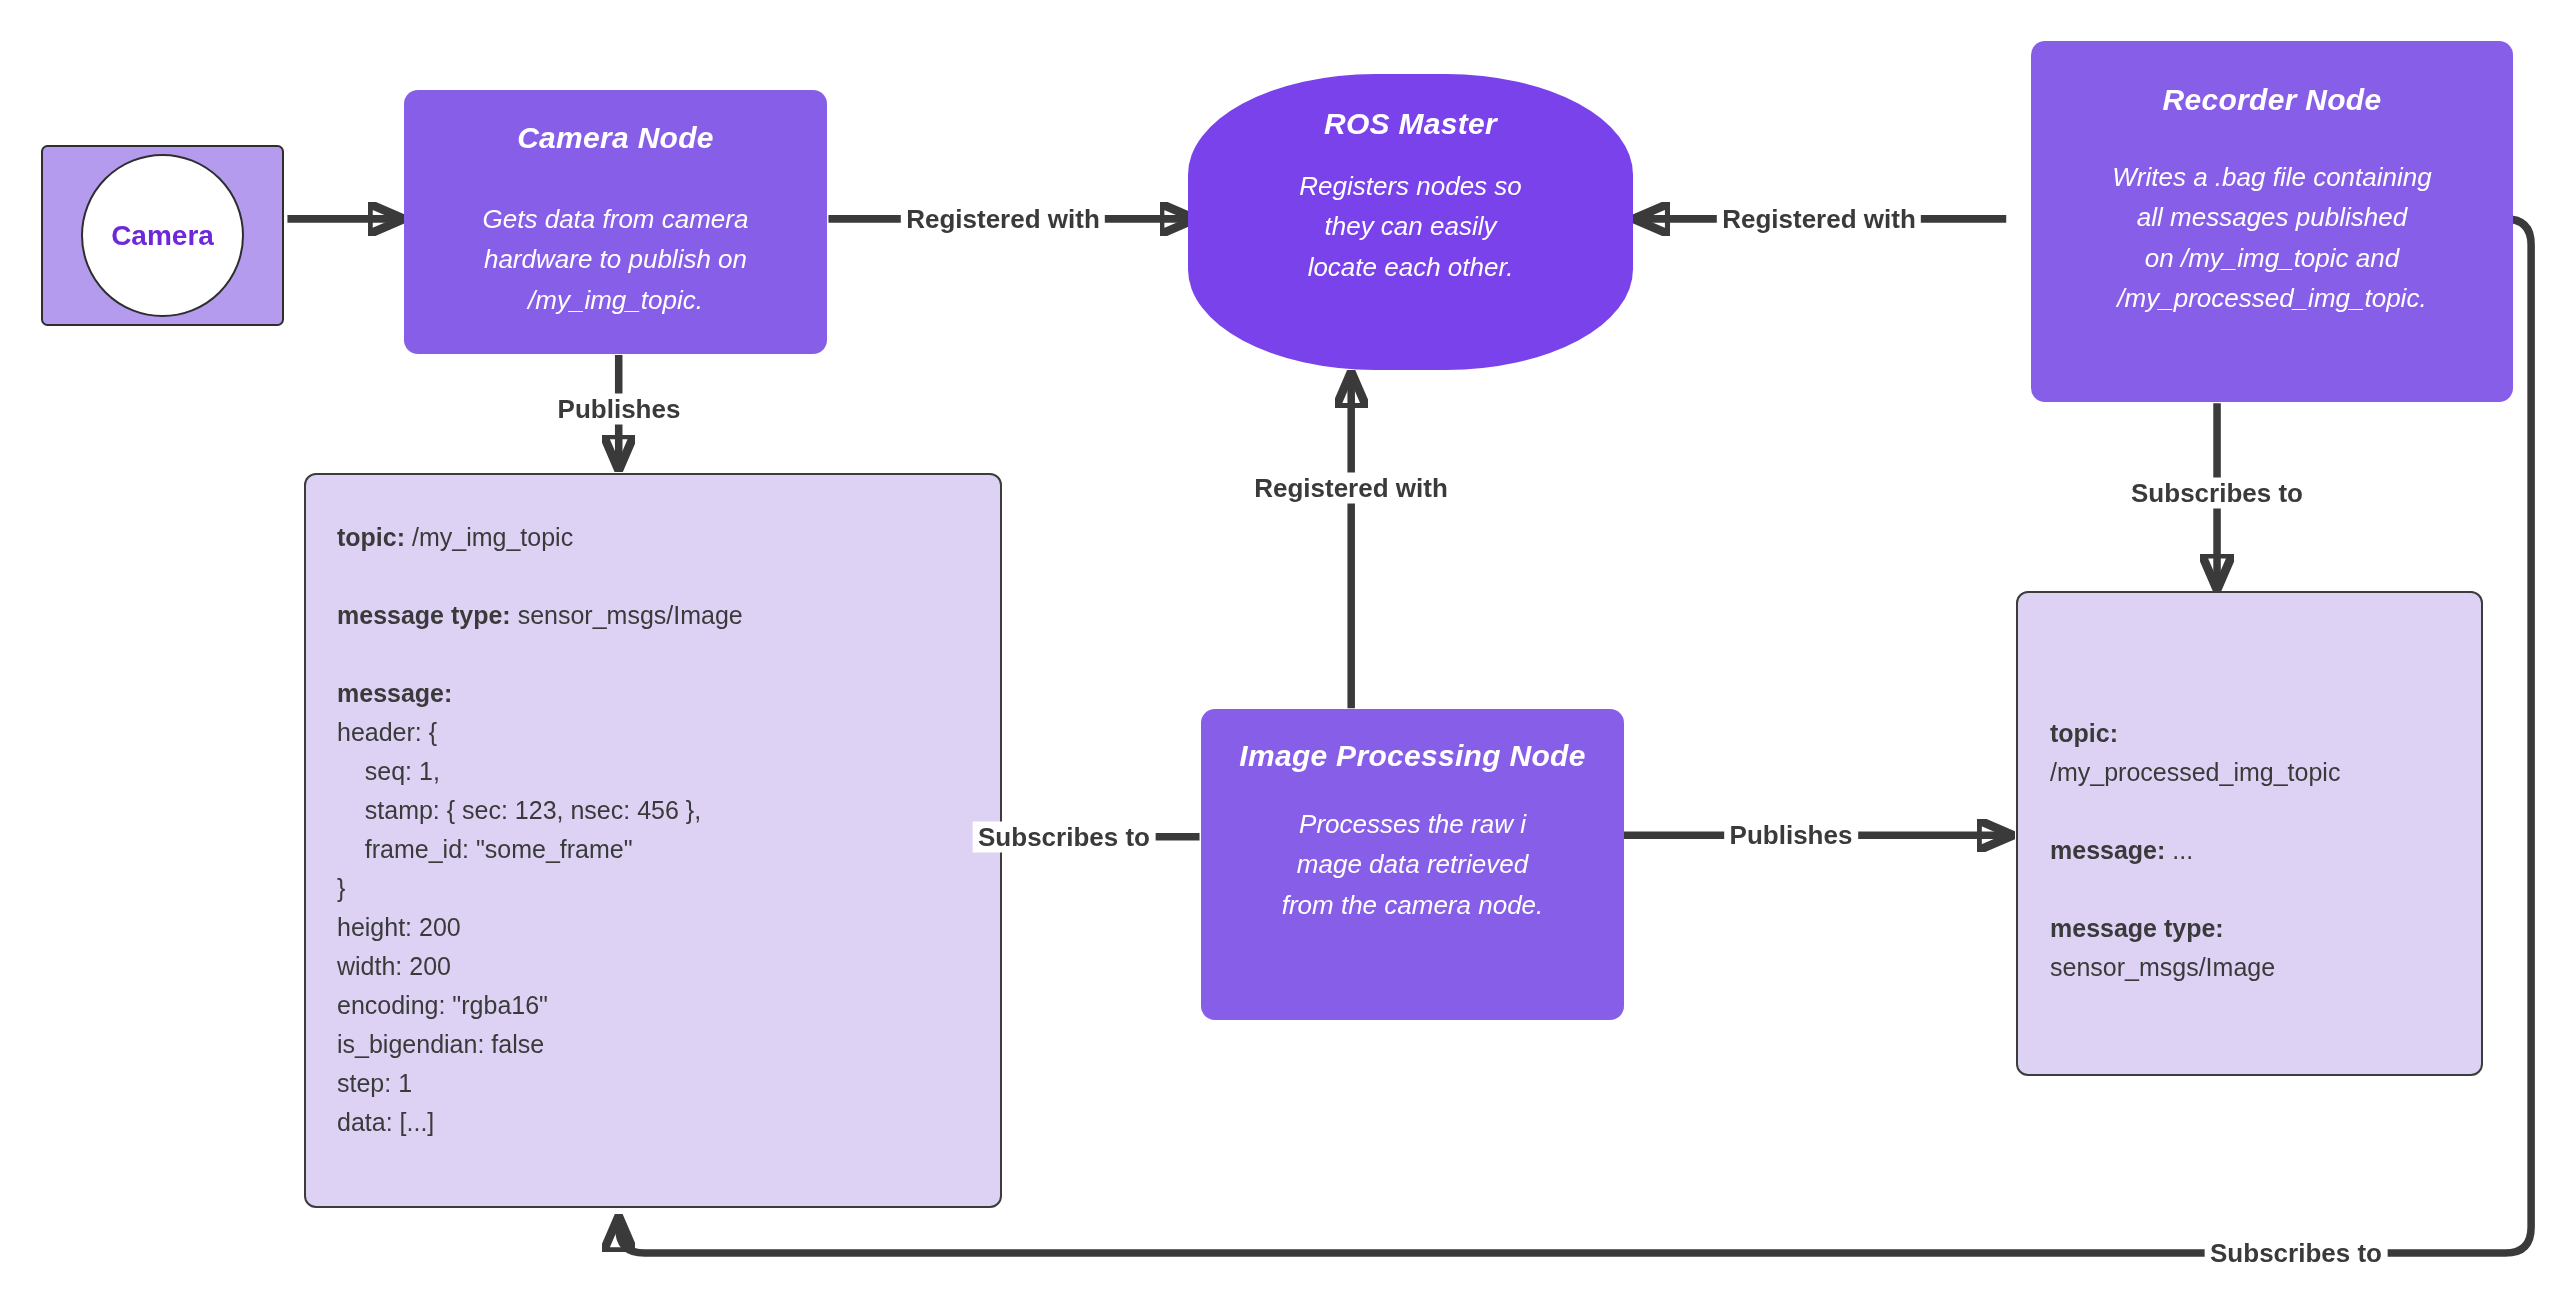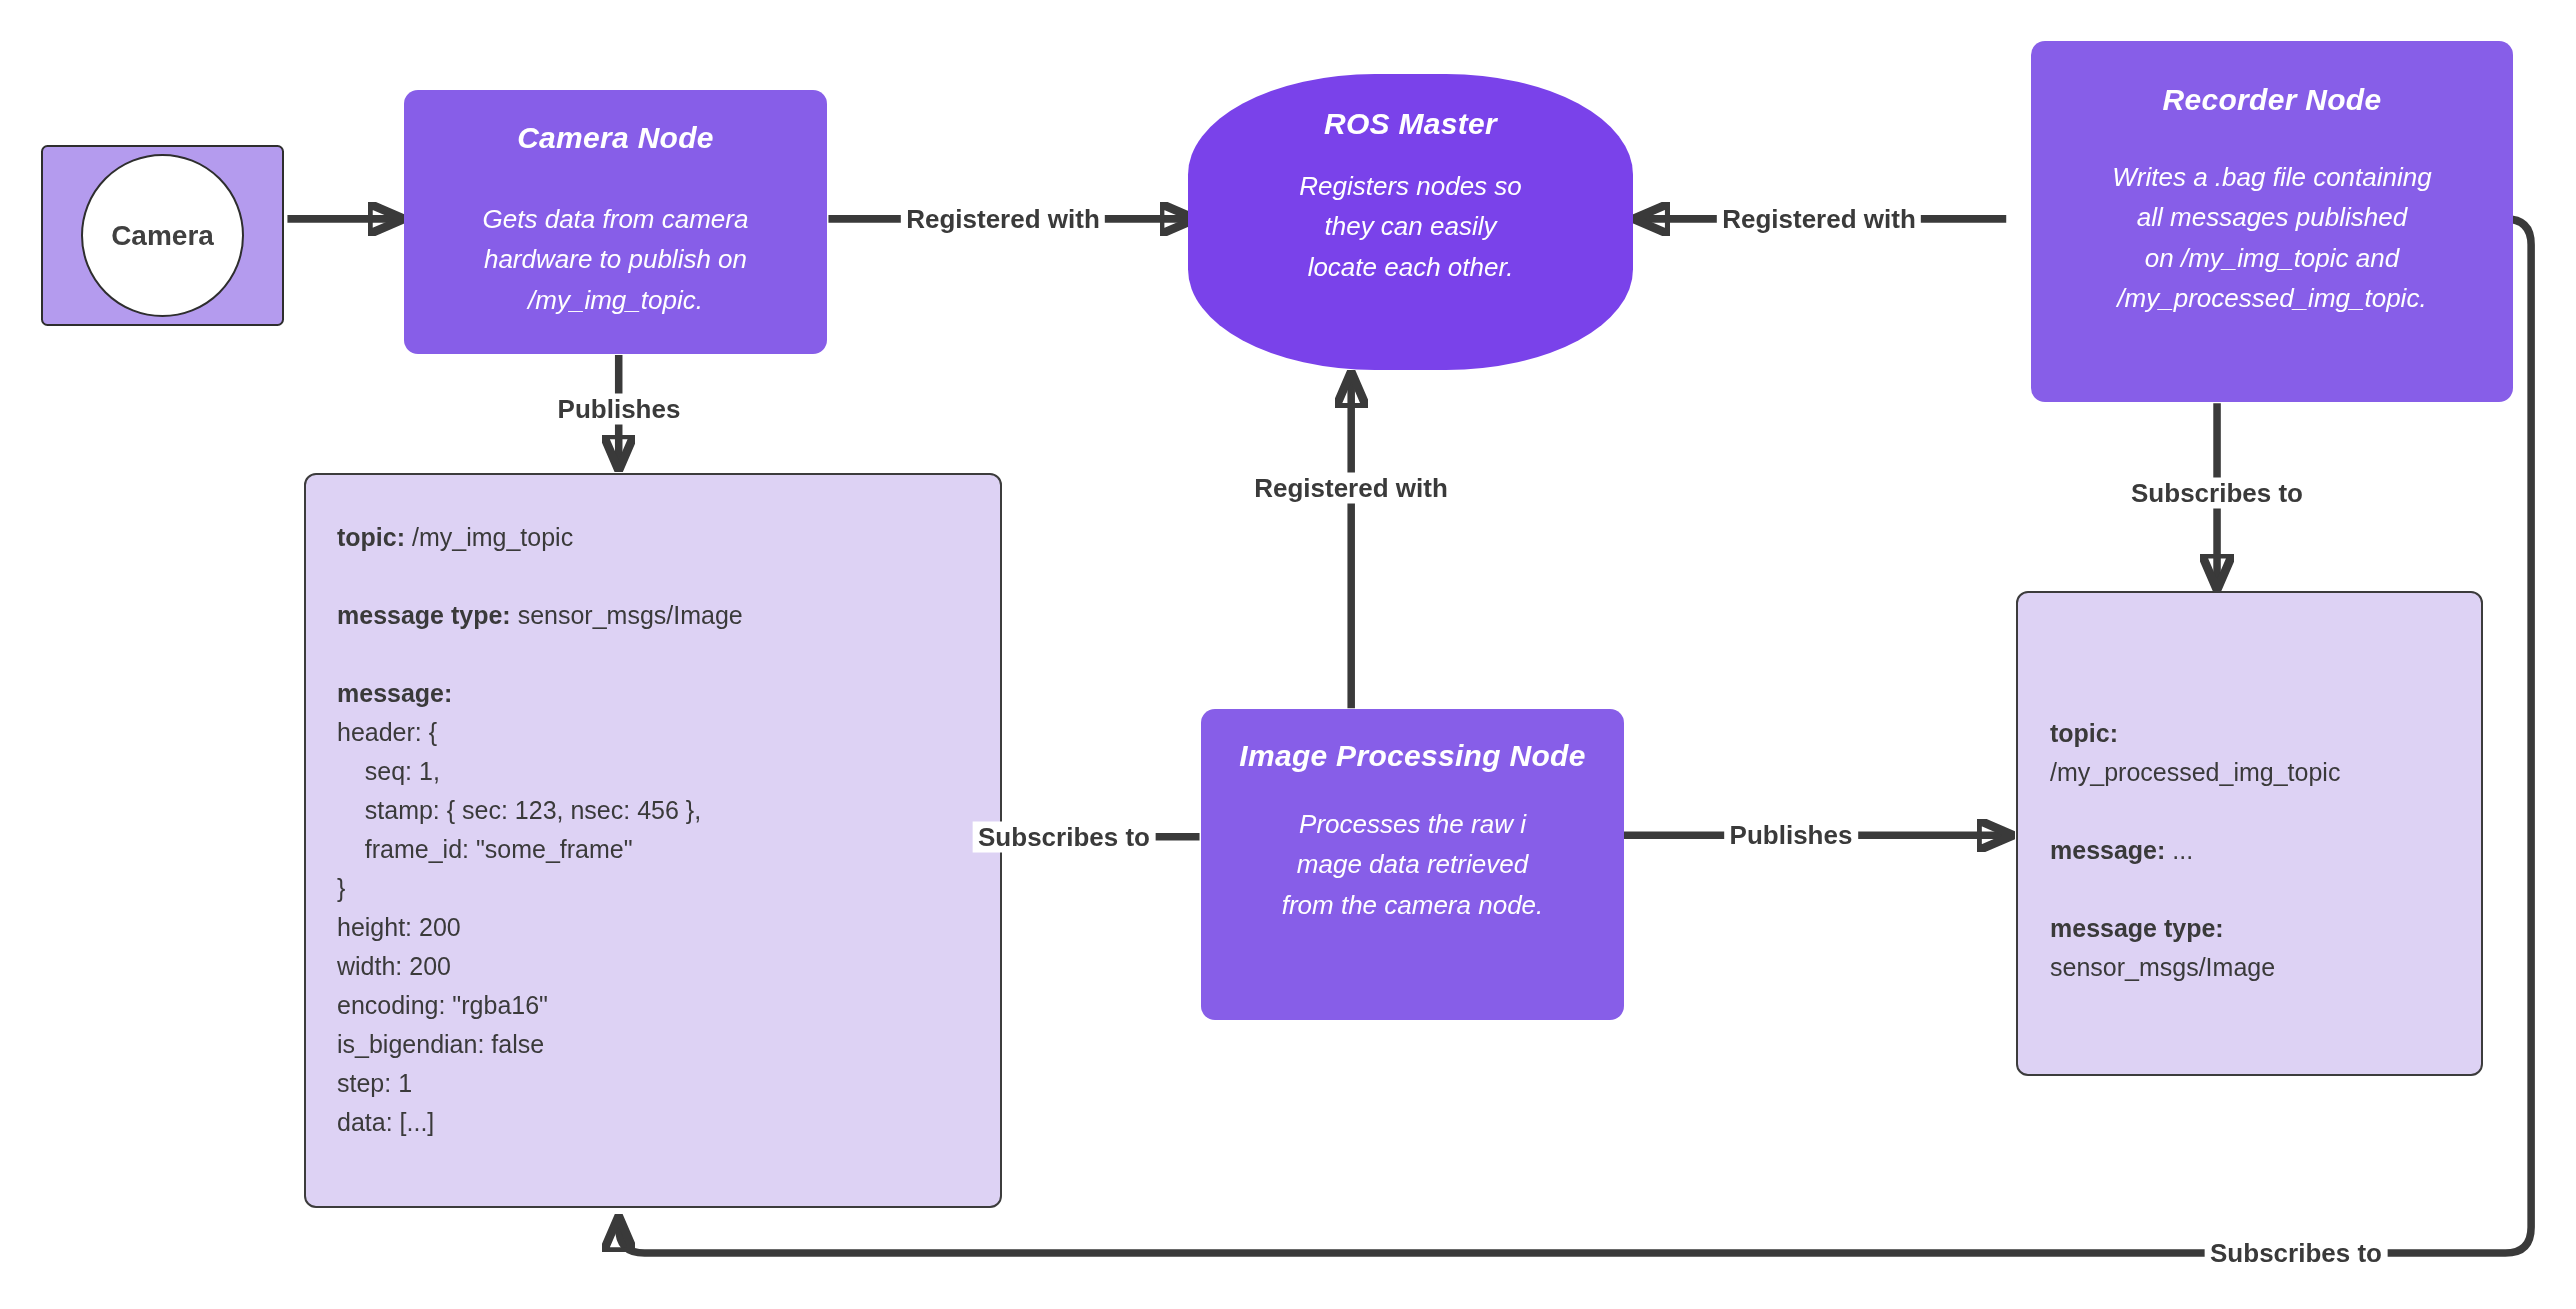--- a/index.html
+++ b/index.html
@@ -28,21 +28,21 @@
 
   
   .camera-hw{
     background:#b49bee;border:2.2px solid #2e2e2e;border-radius:6.5px;
     display:flex;align-items:center;justify-content:center;
   }
   .camera-ellipse{
     width:159px;height:159px;background:#ffffff;border:2.2px solid #2e2e2e;border-radius:50%;
     display:flex;align-items:center;justify-content:center;
   }
-  .camera-ellipse span{font-weight:700;font-size:28px;color:#404040;}
+  .camera-ellipse span{font-weight:700;font-size:28px;color:#6d28d9;}
 
   
   .topic-box{
     background:#ddd2f4;border:2.2px solid #3c3c3c;border-radius:12px;
     color:#3a3a3a;font-size:25px;line-height:39px;
   }
   .topic-box b{font-weight:700;}
   .topic-left{padding:43px 30px 0 31px;}
   .topic-right{padding:121px 30px 0 32px;}
   .gap{height:39px;}

